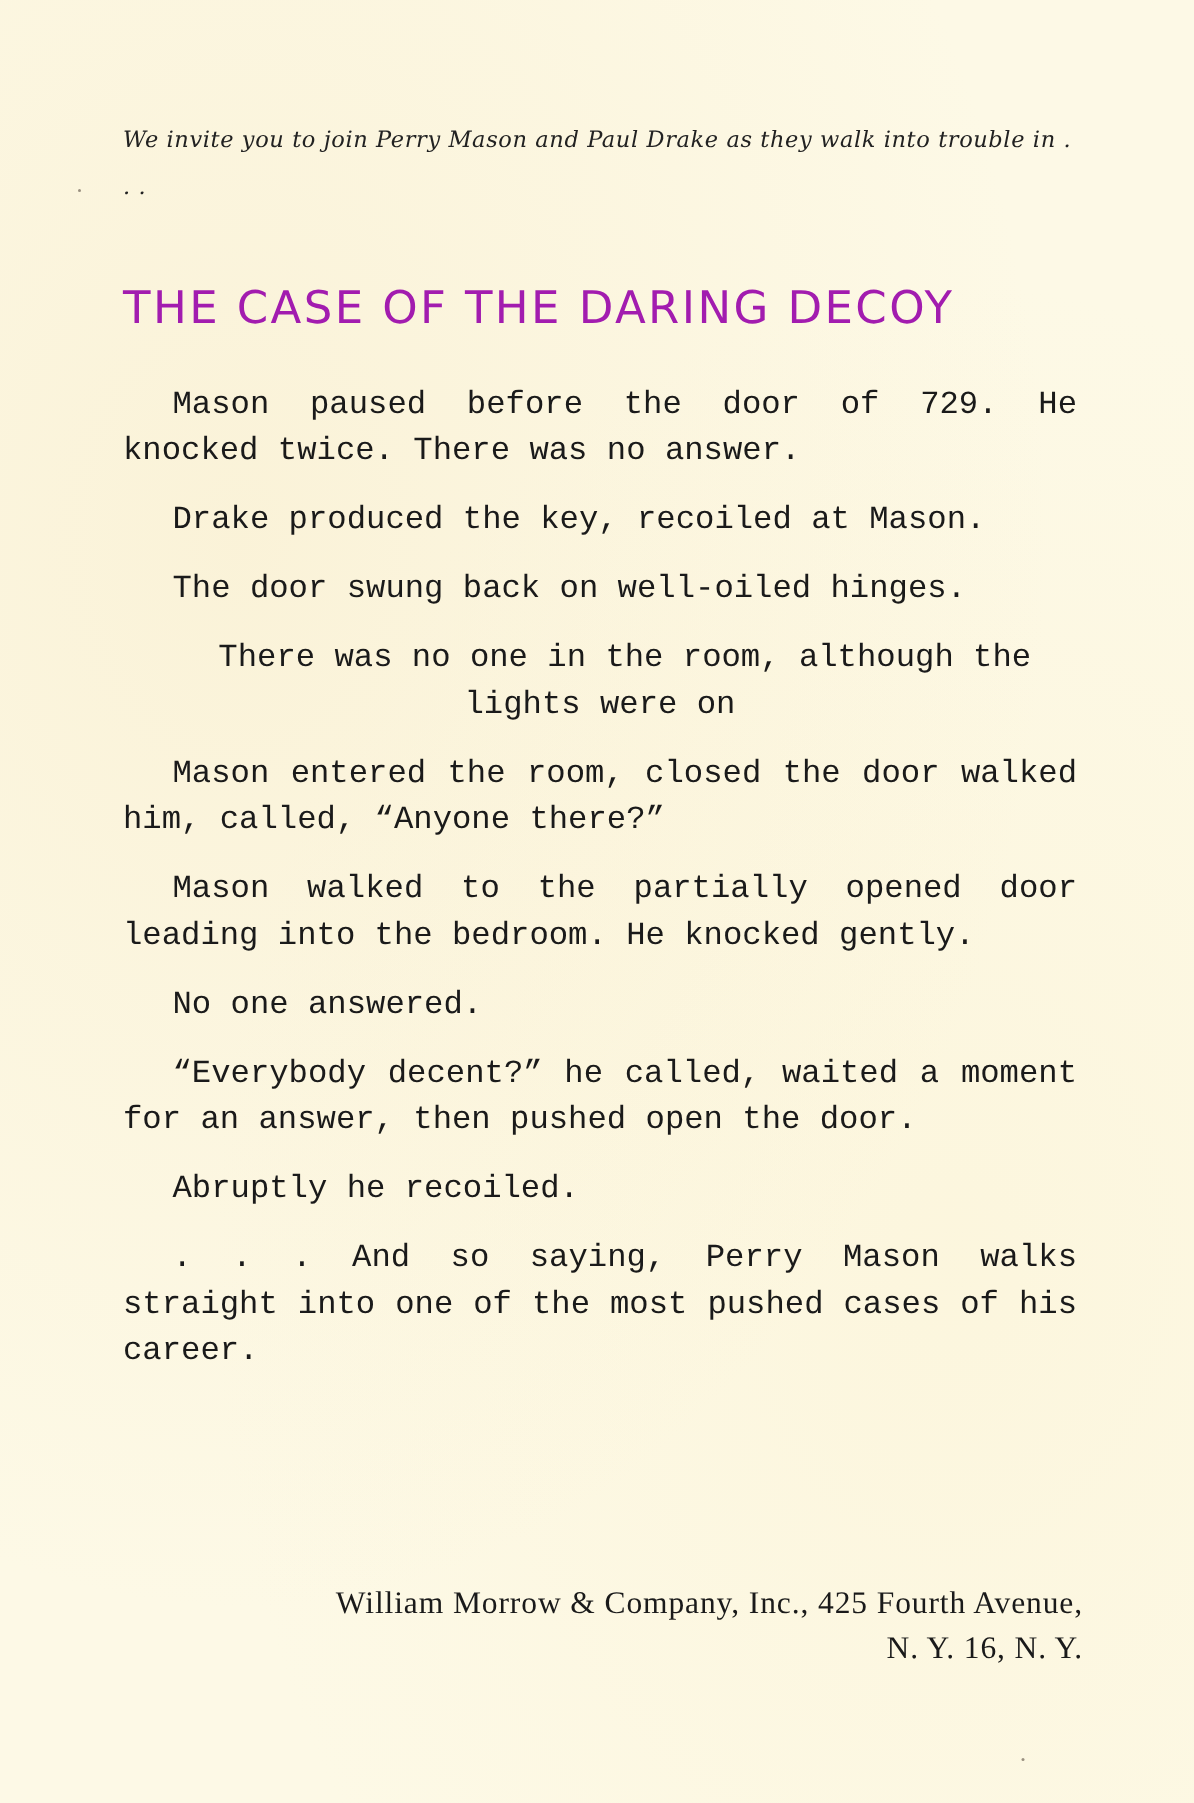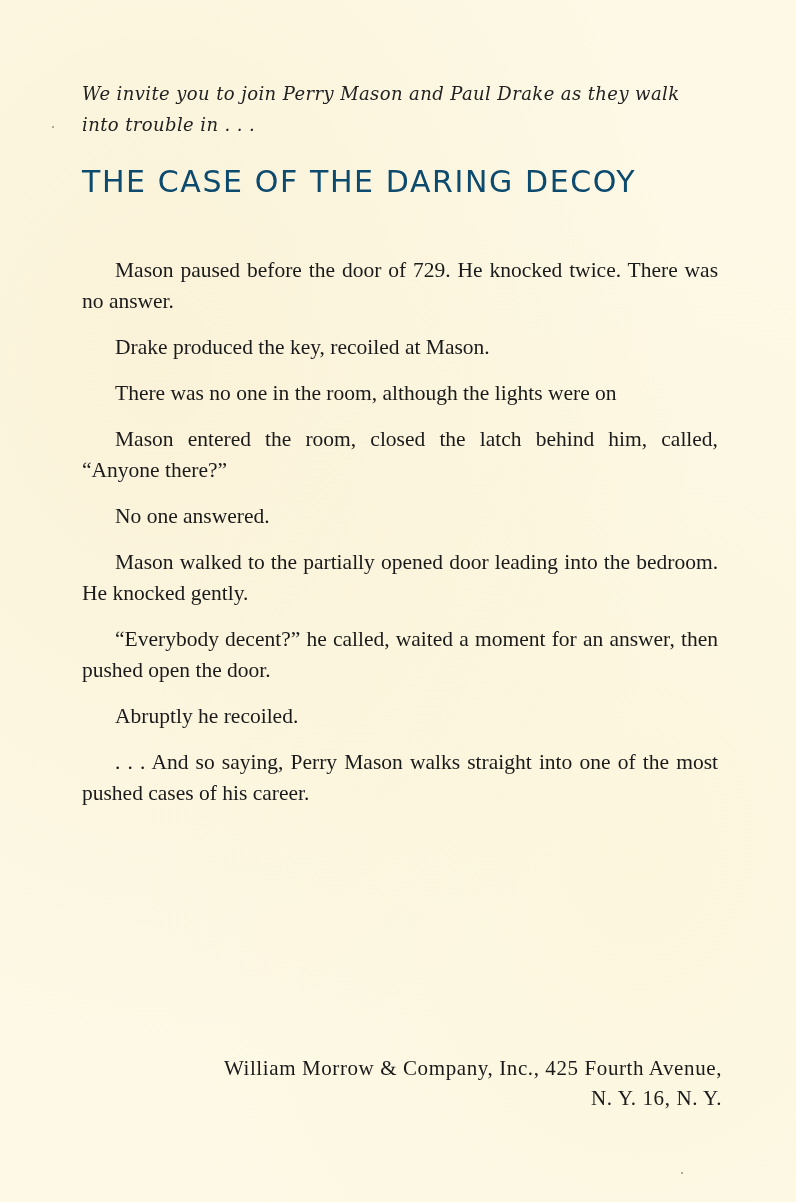--- a/index.html
+++ b/index.html
@@ -23,50 +23,51 @@
       top: 0;
       width: 640px;
     }
     .intro {
       position: absolute;
       top: 78px;
       left: 0;
       width: 640px;
       font-family: "DejaVu Serif", serif;
       font-style: italic;
-      font-size: 18px;
+      font-size: 15px;
       line-height: 31px;
       letter-spacing: 0.4px;
       color: #222;
     }
     .title {
       position: absolute;
-      top: 164px;
+      top: 188px;
       left: 0;
       width: 640px;
       font-family: "DejaVu Sans", sans-serif;
       font-size: 30px;
       letter-spacing: 1.6px;
       white-space: nowrap;
-      color: #0c4a6e;
+      color: #a21caf;
     }
     .body {
       position: absolute;
       top: 255px;
       left: 0;
       width: 640px;
       font-family: "Liberation Serif", serif;
       font-size: 21.5px;
       line-height: 31px;
       color: #1a1a1a;
     }
     .para {
       margin: 0 4px 15px 0;
       text-indent: 33px;
       text-align: justify;
+      font-family: Liberation Mono, monospace;
     }
     .publisher {
       position: absolute;
       top: 1053px;
       left: 0;
       width: 640px;
       text-align: right;
       font-family: "Liberation Serif", serif;
       font-size: 21px;
       line-height: 30px;
@@ -88,24 +89,25 @@
 <div class="speck" style="left:681px;top:1172px;"></div>
 
 <div class="page">
   <div class="intro">We invite you to join Perry Mason and Paul Drake as they walk into trouble in . . .</div>
 
   <div class="title">THE CASE OF THE DARING DECOY</div>
 
   <div class="body">
     <p class="para">Mason paused before the door of 729. He knocked twice. There was no answer.</p>
     <p class="para">Drake produced the key, recoiled at Mason.</p>
-    <p class="para" style="text-align:left;">There was no one in the room, although the lights were on</p>
-    <p class="para">Mason entered the room, closed the latch behind him, called, “Anyone there?”</p>
+    <p class="para">The door swung back on well-oiled hinges.</p>
+    <p class="para" style="text-align:center;">There was no one in the room, although the lights were on</p>
+    <p class="para">Mason entered the room, closed the door walked him, called, “Anyone there?”</p>
+    <p class="para">Mason walked to the partially opened door leading into the bedroom. He knocked gently.</p>
     <p class="para">No one answered.</p>
-    <p class="para">Mason walked to the partially opened door leading into the bedroom. He knocked gently.</p>
     <p class="para">“Everybody decent?” he called, waited a moment for an answer, then pushed open the door.</p>
     <p class="para">Abruptly he recoiled.</p>
     <p class="para">. . . And so saying, Perry Mason walks straight into one of the most pushed cases of his career.</p>
   </div>
 
   <div class="publisher">
     <div>William Morrow &amp; Company, Inc., 425 Fourth Avenue,</div>
     <div>N. Y. 16, N. Y.</div>
   </div>
 </div>

